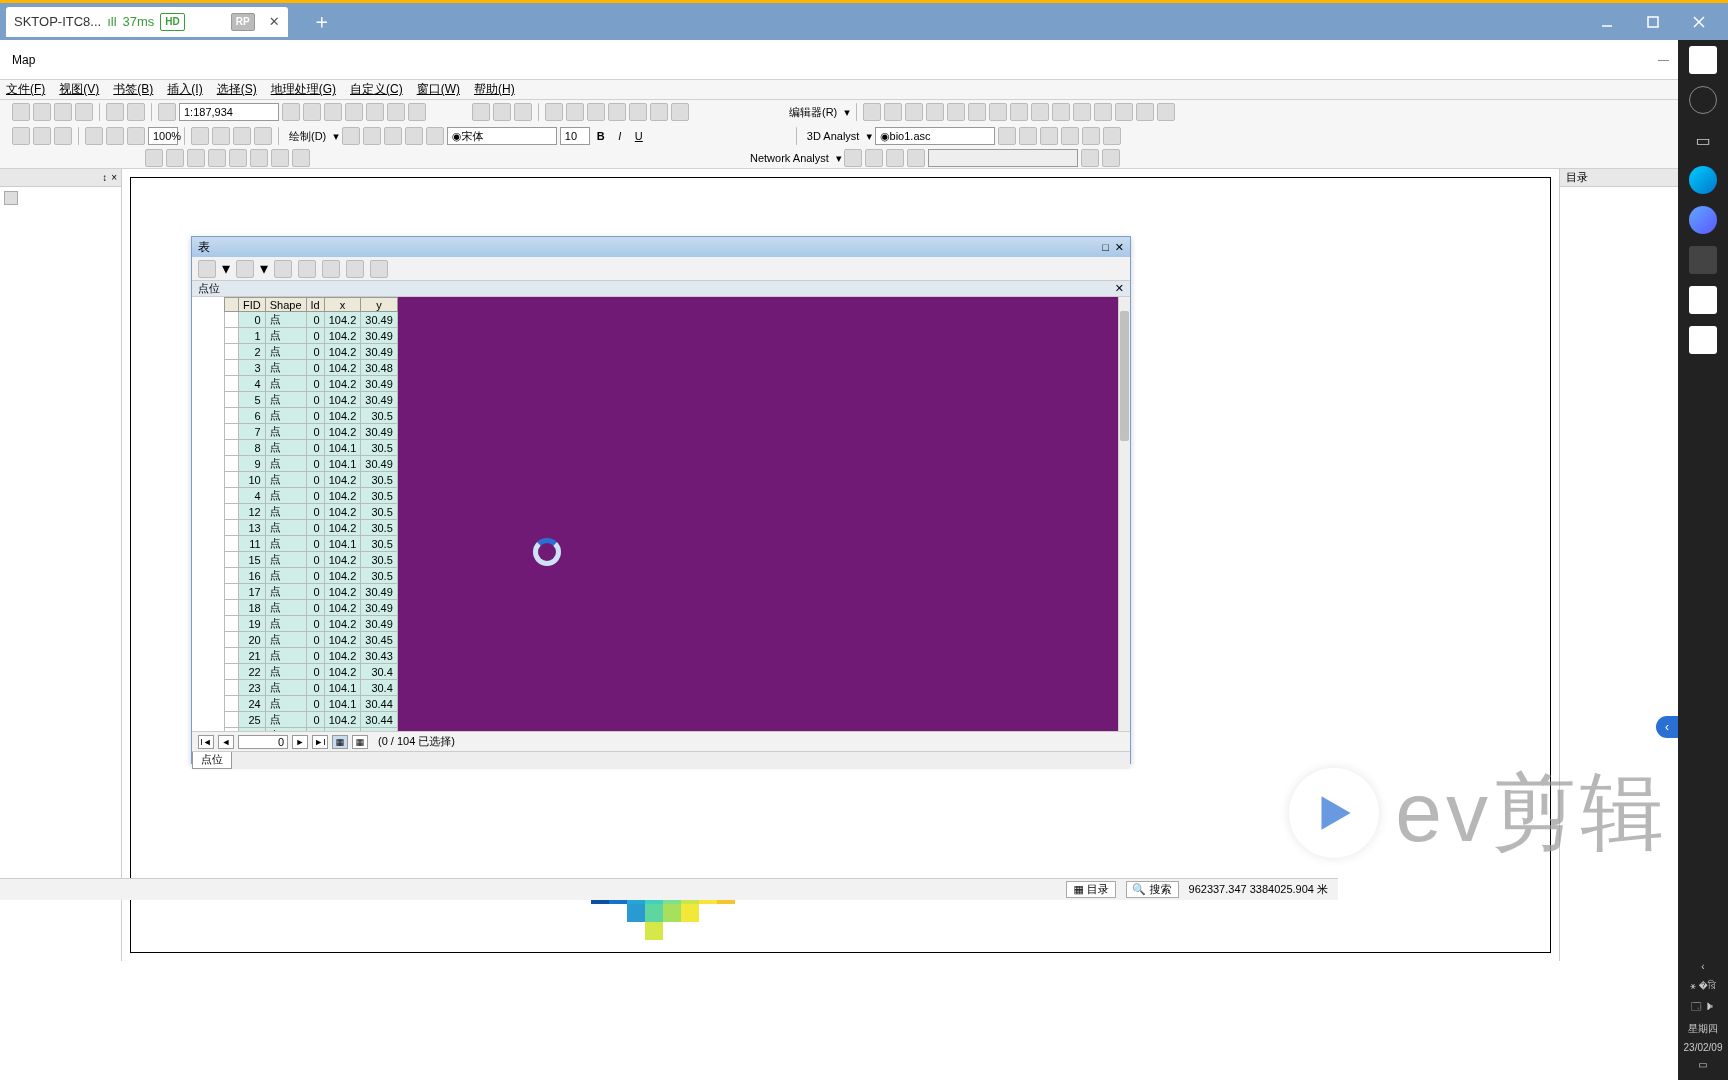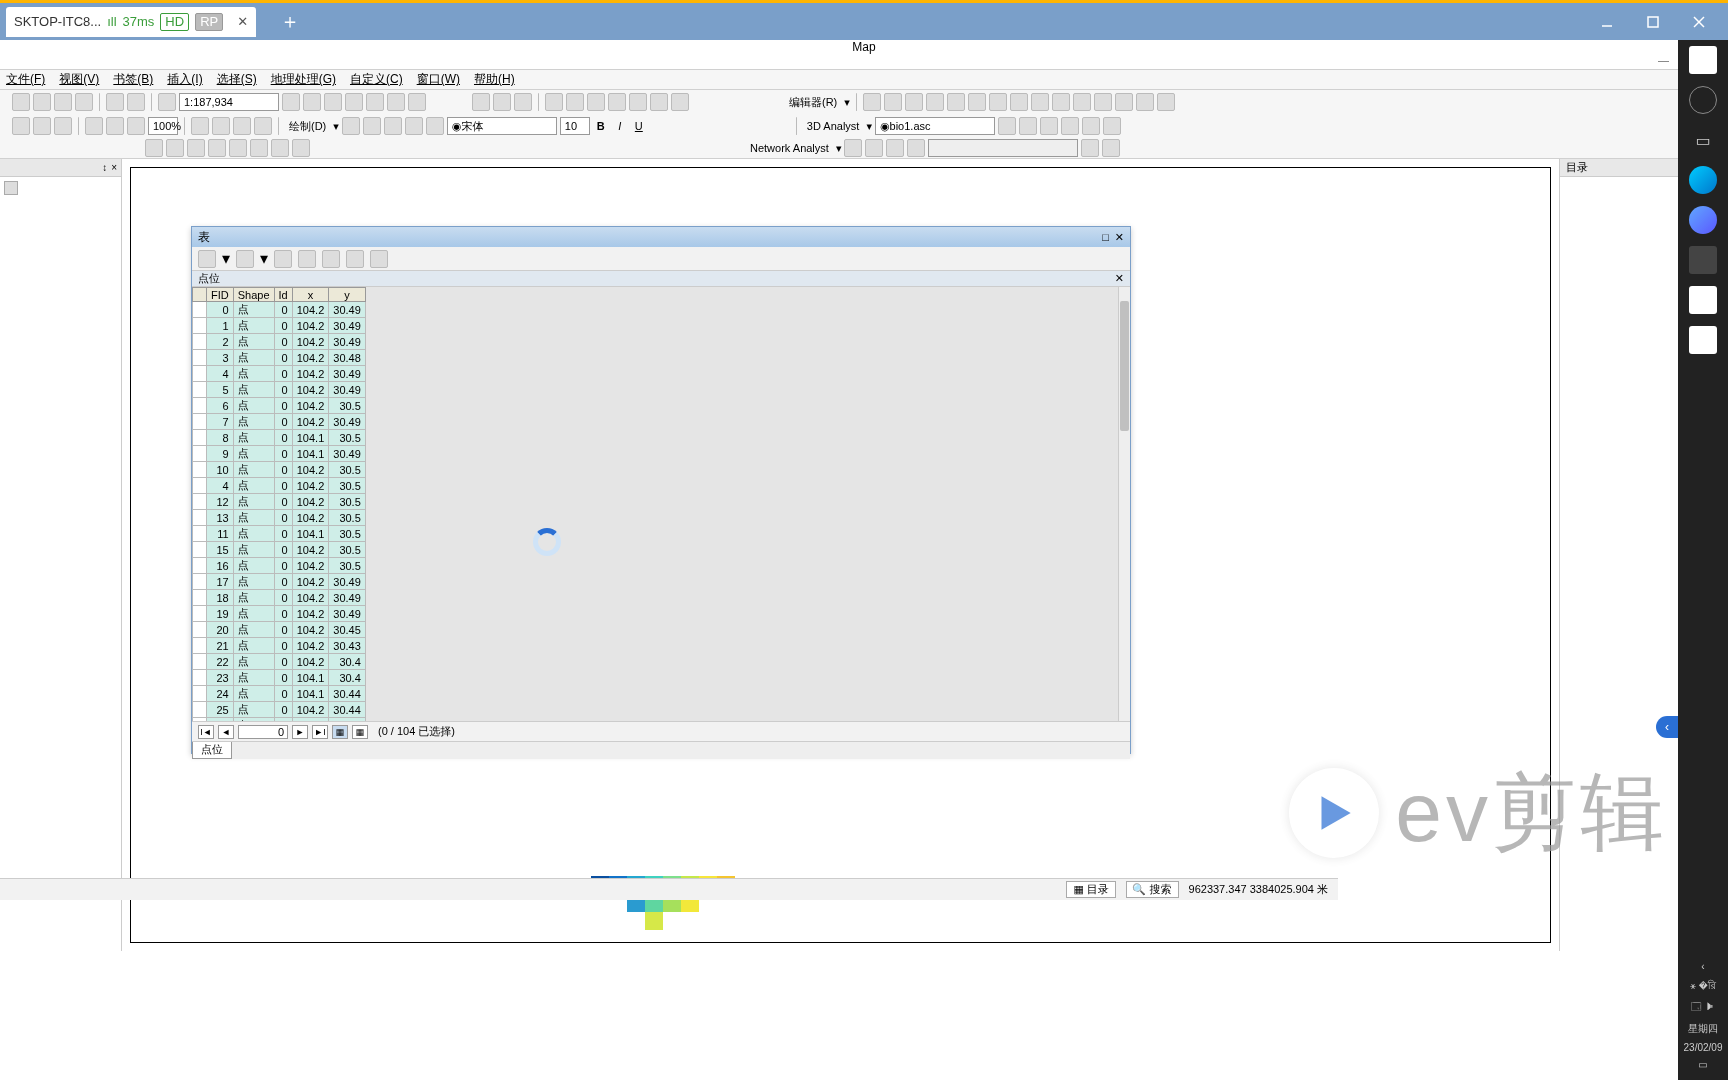--- a/index.html
+++ b/index.html
@@ -1,31 +1,31 @@
 <!DOCTYPE html>
 <html><head>
 <meta charset="utf-8">
 <style>
 * { box-sizing: border-box; margin: 0; padding: 0; font-family: "Microsoft YaHei", Tahoma, sans-serif; }
 body { width: 1728px; height: 1080px; background: #fff; overflow: hidden; position: relative; }
 
 
 .rdp-bar { height: 40px; background: #7a9fc9; border-top: 3px solid #ffb400; display: flex; align-items: center; padding: 0 6px; }
 .rdp-tab { height: 30px; background: #fff; border-radius: 3px 3px 0 0; display: flex; align-items: center; padding: 0 8px; font-size: 13px; gap: 6px; color: #333; }
-.rdp-badge { display: inline-flex; align-items: center; justify-content: center; padding: 0 4px; height: 18px; border: 1px solid #3a9d3a; color: #3a9d3a; font-size: 13px; border-radius: 2px; font-weight: normal; }
-.rdp-badge.gray { border-color: #999; background: #bbb; color: #fff; }
+.rdp-badge { display: inline-flex; align-items: center; justify-content: center; padding: 0 4px; height: 18px; border: 1px solid #3a9d3a; color: #3a9d3a; font-size: 10px; border-radius: 2px; font-weight: bold; }
+.rdp-badge.gray { border-color: #999; background: #bbb; color: #fff; margin-left: 40px; }
 .rdp-sig { color: #3a9d3a; font-weight: normal; }
 .rdp-close { margin-left: 8px; color: #555; cursor: pointer; }
 .rdp-add { margin-left: 24px; color: #fff; font-size: 20px; }
 .sysbtns { margin-left: auto; display: flex; }
 .sysbtn { width: 46px; height: 40px; display: flex; align-items: center; justify-content: center; color: #fff; font-size: 14px; }
 .sysbtn svg { width: 14px; height: 14px; stroke: #fff; stroke-width: 1.5; fill: none; }
 
 
-.app-title { height: 30px; background: #fff; display: flex; align-items: center; padding: 0 12px; font-size: 12px; border-bottom: 1px solid #d0d0d0; flex-direction: column; }
+.app-title { height: 40px; background: #fff; display: flex; align-items: center; padding: 0 12px; font-size: 12px; border-bottom: 1px solid #d0d0d0; }
 .app-title .winbtns { margin-left: auto; display: flex; gap: 14px; color: #666; font-size: 11px; }
 
 
 .menu-bar { height: 20px; background: #f6f6f6; display: flex; align-items: center; gap: 14px; padding: 0 6px; font-size: 12px; border-bottom: 1px solid #d0d0d0; }
 .menu-item { cursor: pointer; text-decoration: underline; }
 
 
 .toolbar-wrap { background: #f6f6f6; border-bottom: 1px solid #d0d0d0; }
 .toolbar { height: 24px; display: flex; align-items: center; gap: 3px; padding: 2px 4px; font-size: 11px; margin-left: 8px; }
 .tb { width: 18px; height: 18px; background: #ddd; border: 1px solid #bbb; border-radius: 2px; }
@@ -50,21 +50,21 @@
 
 
 .attr-win { position: absolute; left: 60px; top: 58px; width: 940px; height: 528px; border: 1px solid #7a9fc9; background: #fff; box-shadow: 0 2px 6px rgba(0,0,0,.2); }
 .attr-title { height: 20px; background: linear-gradient(#c8dcf0,#a8c8e8); display: flex; align-items: center; padding: 0 6px; font-size: 12px; }
 .attr-title .winctl { margin-left: auto; display: flex; gap: 6px; font-size: 11px; cursor: pointer; }
 .attr-tb { height: 24px; background: #f2f2f2; border-bottom: 1px solid #ccc; display: flex; align-items: center; gap: 6px; padding: 0 6px; }
 .attr-tb .tb { width: 18px; height: 18px; }
 .attr-sub { height: 16px; background: #e0e8f0; border-bottom: 1px solid #ccc; font-size: 11px; padding: 0 6px; display: flex; align-items: center; }
 .attr-sub .x { margin-left: auto; cursor: pointer; }
 
-.grid-wrap { height: 434px; overflow: hidden; position: relative; background: #e5e5e5; }
+.grid-wrap { height: 434px; overflow: hidden; position: relative; background: #701a75; margin-left: 32px; }
 .grid { font-size: 11px; border-collapse: collapse; }
 .grid th { background: #ece9d8; border: 1px solid #999; padding: 0 4px; height: 14px; font-weight: normal; }
 .grid td { border: 1px solid #bbb; padding: 0 4px; height: 12px; background: #cfeee8; text-align: right; }
 .grid td.sel { background: #fff; width: 14px; }
 .grid td.shape { text-align: left; background: #cfeee8; }
 .grid-scroll { position: absolute; right: 0; top: 0; width: 12px; bottom: 0; background: #eee; border-left: 1px solid #ccc; }
 .grid-scroll .thumb { position: absolute; left: 1px; right: 1px; top: 14px; height: 130px; background: #c0c0c0; border-radius: 2px; }
 
 .attr-nav { height: 20px; background: #f2f2f2; border-top: 1px solid #ccc; display: flex; align-items: center; gap: 4px; padding: 0 6px; font-size: 11px; }
 .navbtn { width: 16px; height: 14px; border: 1px solid #999; background: #fff; display: flex; align-items: center; justify-content: center; font-size: 9px; }

